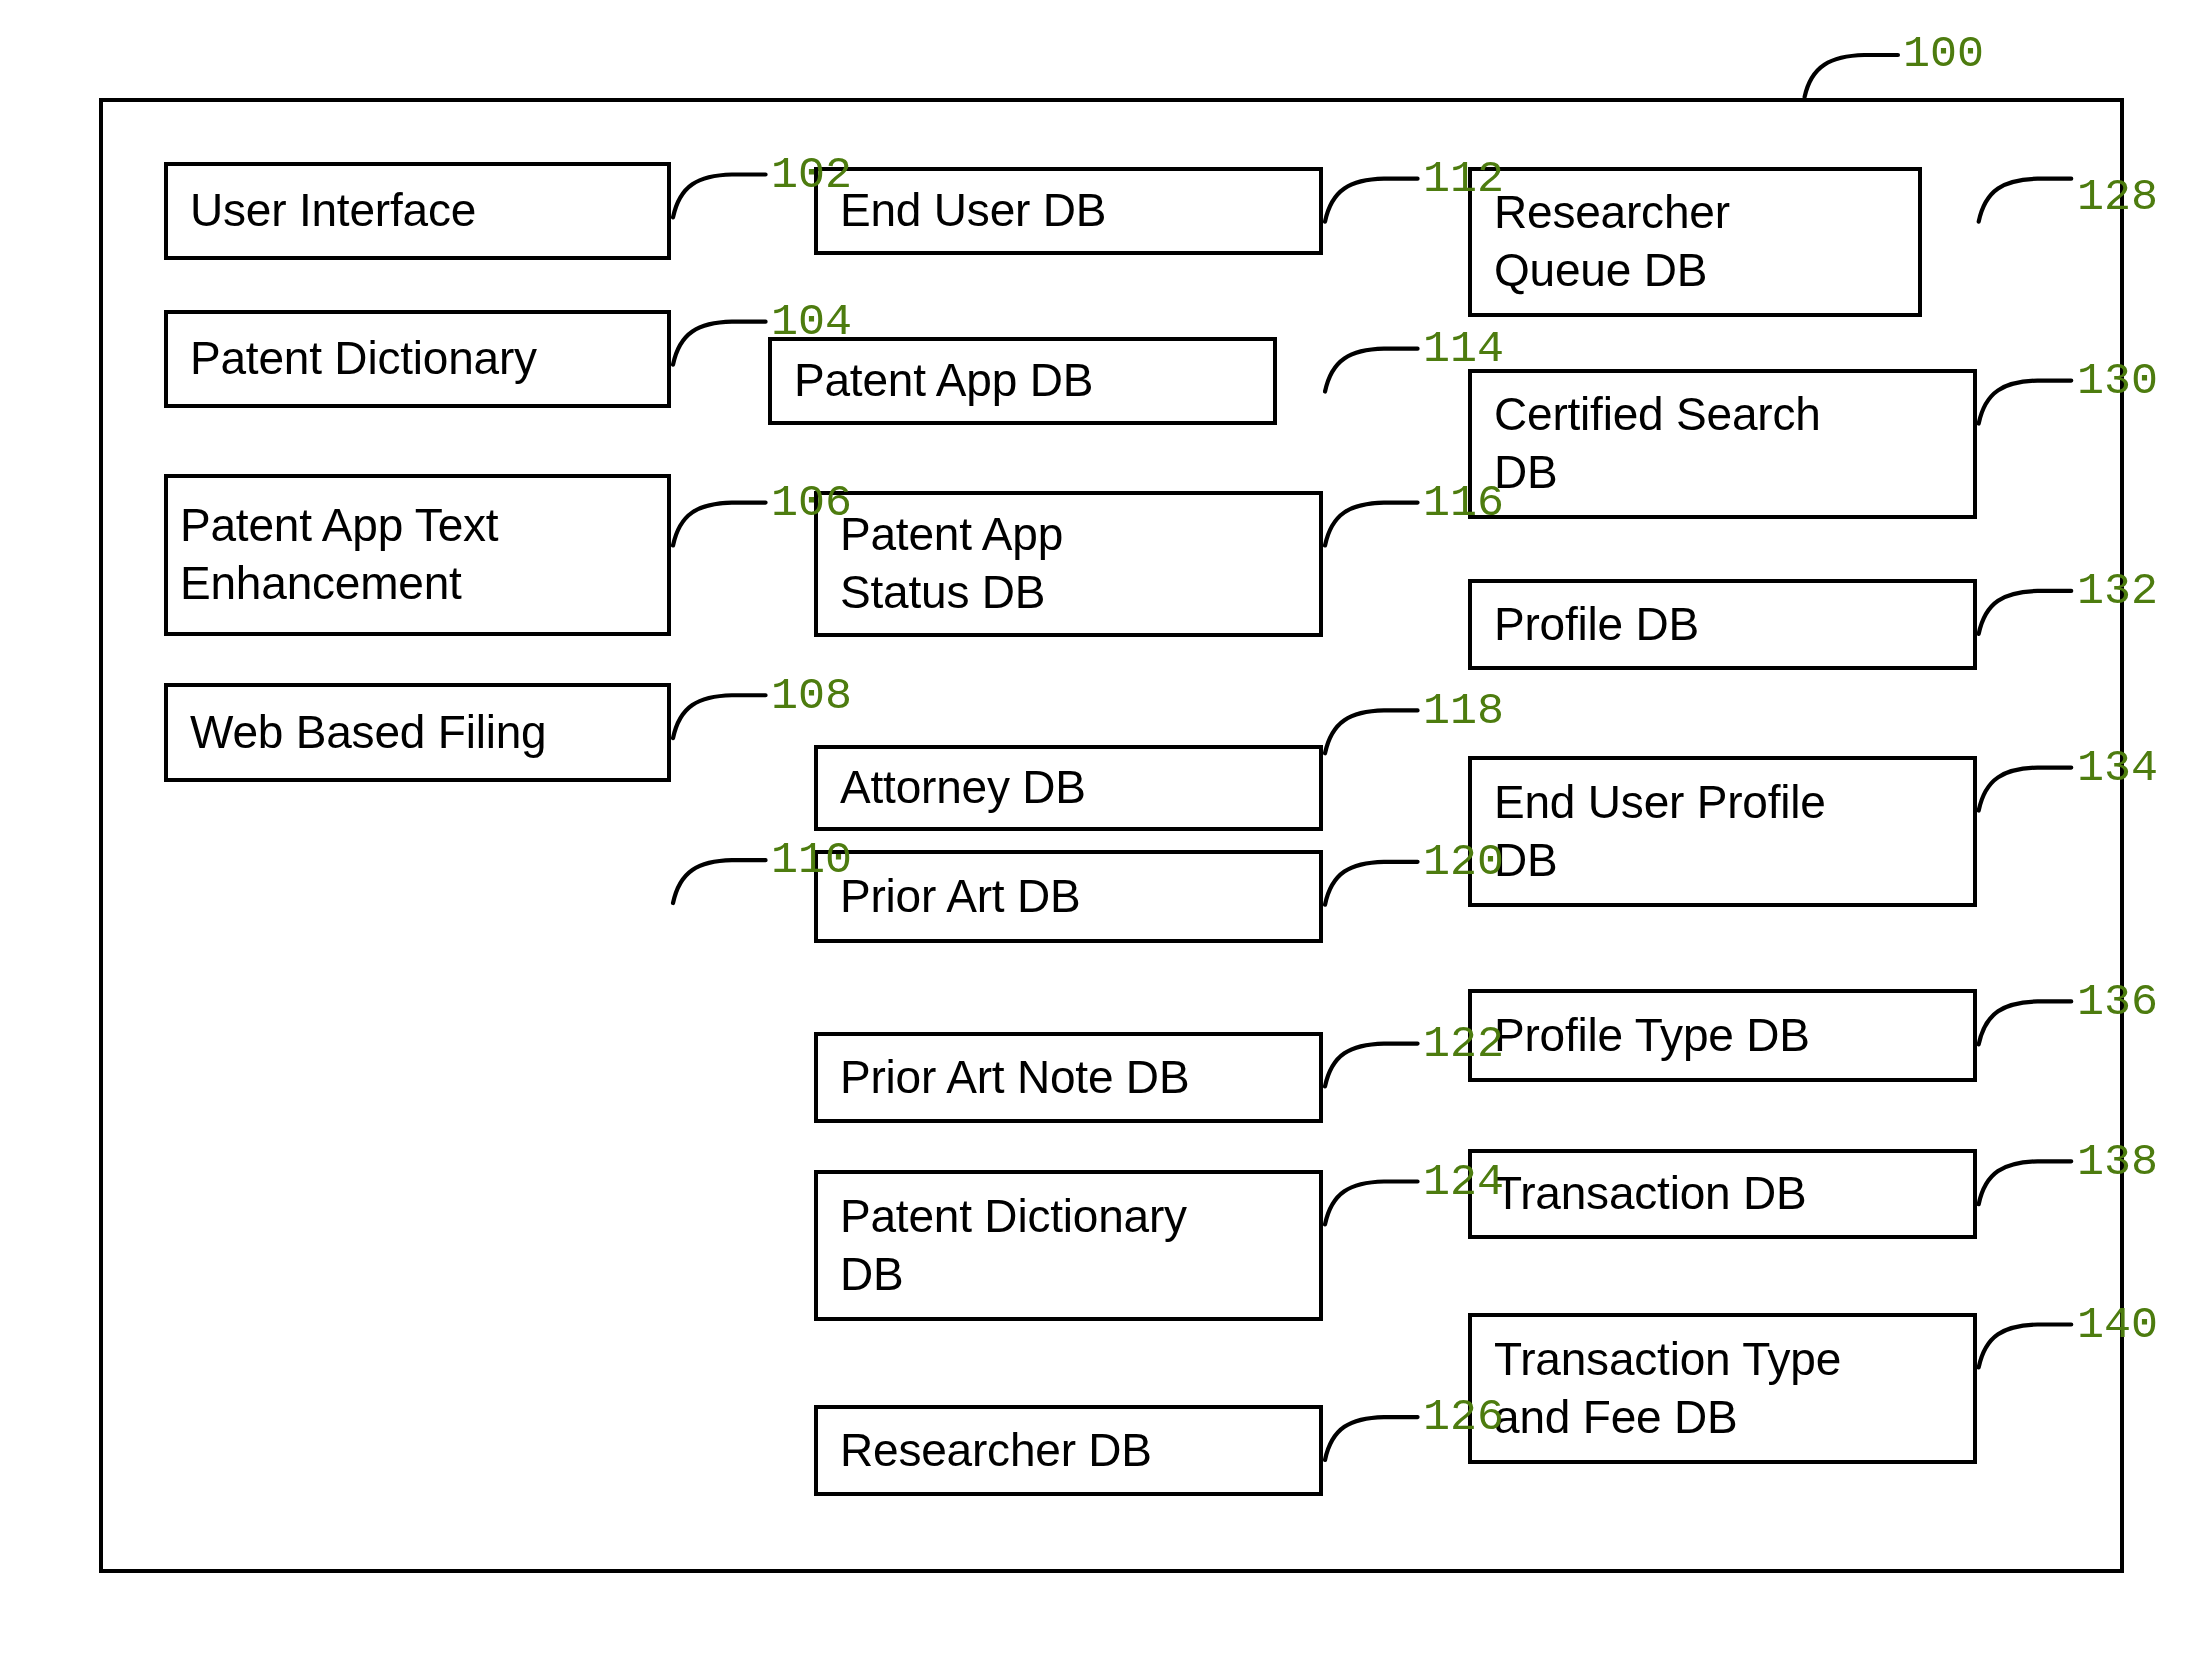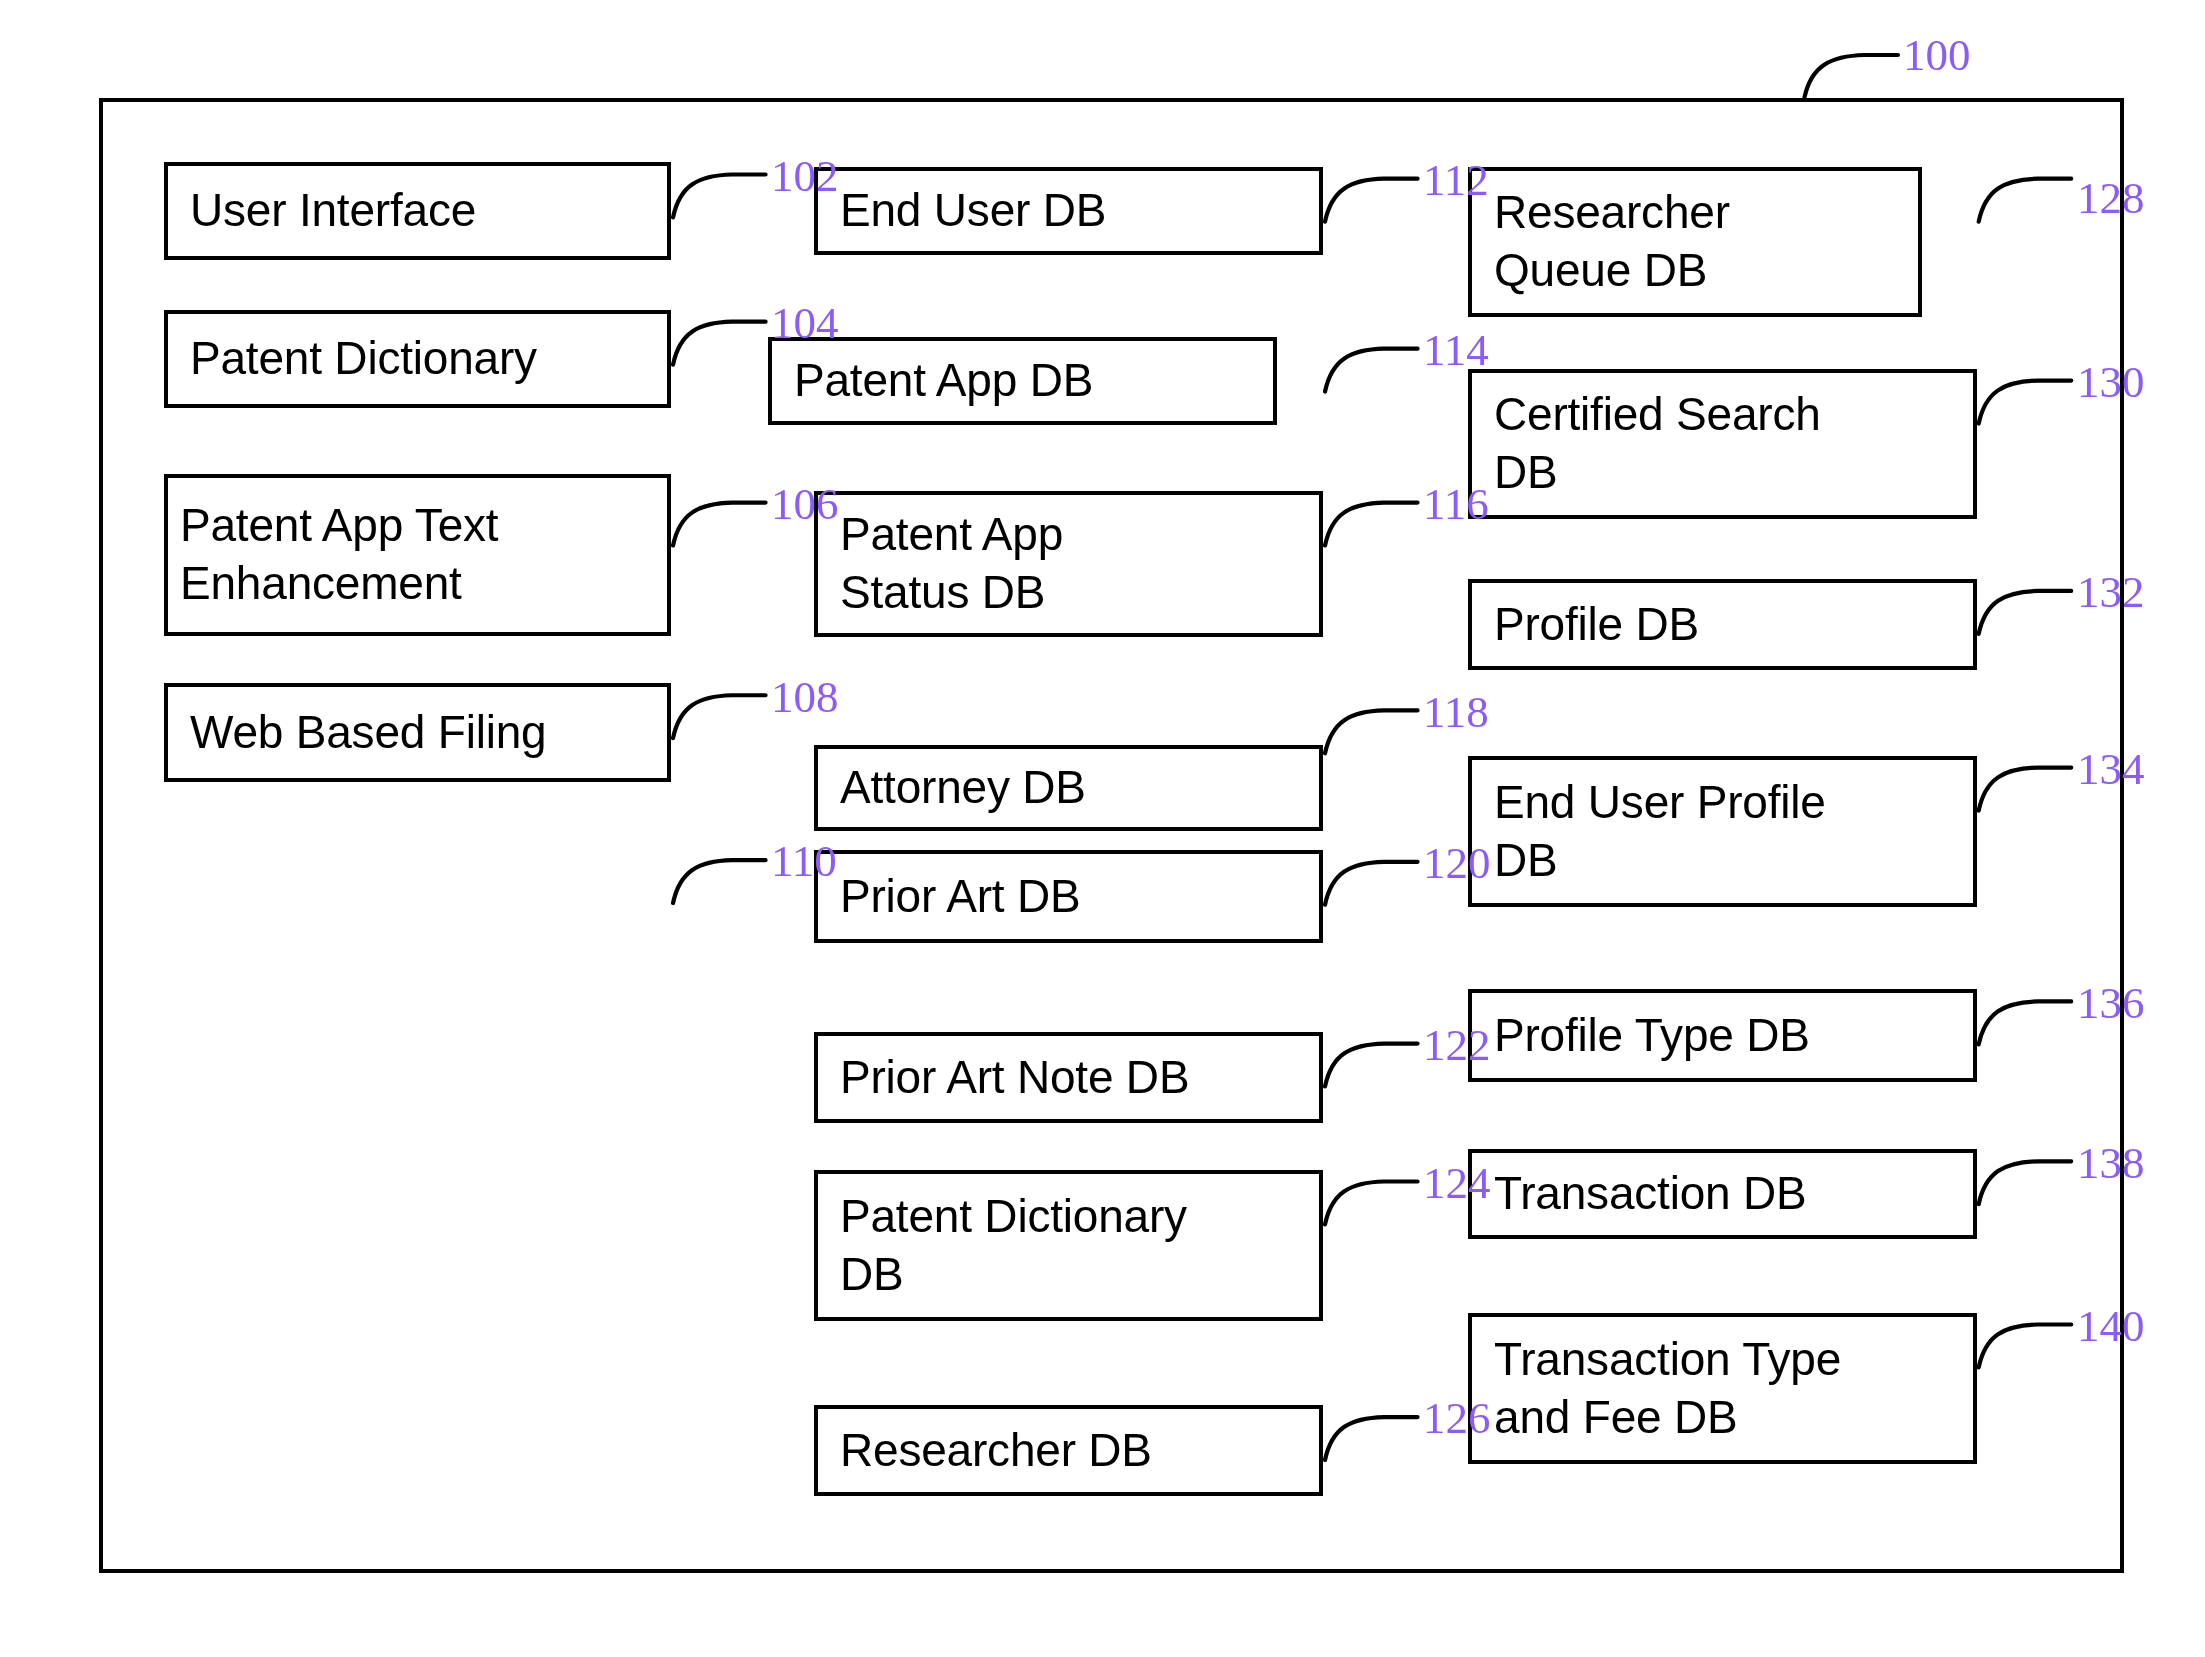--- a/index.html
+++ b/index.html
@@ -46,23 +46,23 @@
     line-height: 1.26;
     color: #000000;
     letter-spacing: -0.2px;
     white-space: pre-line;
     text-align: left;
   }
 
   
   .ref-num {
     position: absolute;
-    font-family: Liberation Serif, serif;
+    font-family: Liberation Mono, monospace;
     font-size: 45px;
-    color: #8b5cf6;
+    color: #4d7c0f;
     letter-spacing: 0px;
     white-space: nowrap;
   }
 
   
   .leaders {
     position: absolute;
     left: 0;
     top: 0;
     width: 2205px;

